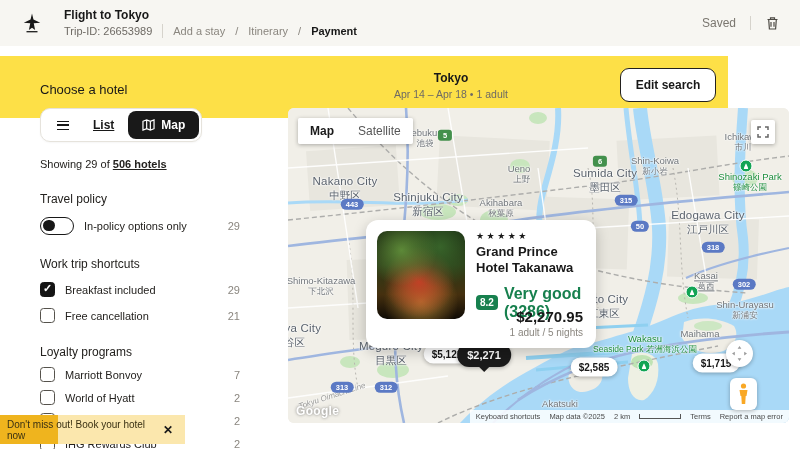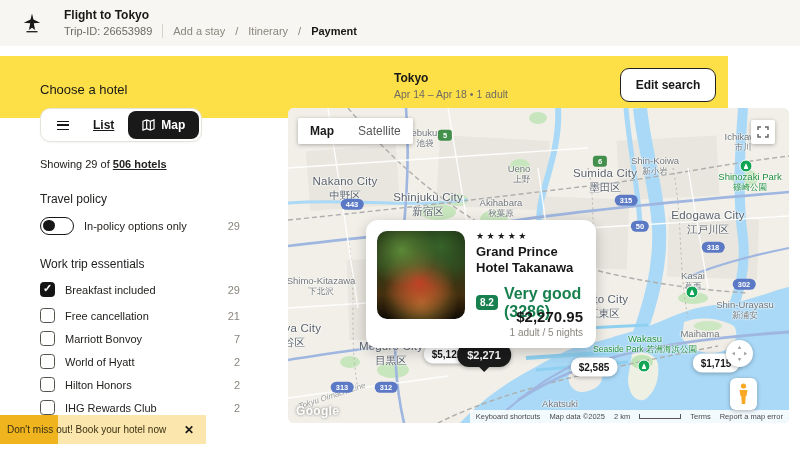--- a/index.html
+++ b/index.html
@@ -17,21 +17,21 @@
   .crumb { color:#8a867f; }
   .crumb.active { color:#181818; font-weight:700; }
   .crumb-sep { color:#8a867f; }
   .hdr-right { margin-left:auto; display:flex; align-items:center; gap:14px; padding-right:20px; }
   .saved { font-size:12px; color:#7a766f; }
 
   
   .subheader { position:absolute; left:0; top:56px; width:728px; height:62px; background:#fde047; }
   .page-title { position:absolute; left:40px; top:26px; font-size:13px; color:#181818; }
   .search-summary { position:absolute; right:220px; top:15px; text-align:left; }
-  .dest { font-size:12px; font-weight:700; color:#181818; }
+  .dest { font-size:12px; font-weight:700; color:#181818;text-align:center; }
   .dates { font-size:10.5px; color:#6e6a64; margin-top:3px; }
   .edit-search { position:absolute; right:12px; top:12px; width:96px; height:34px;
     border:1.5px solid #23211e; border-radius:9px; background:#fff; font-size:12px;
     font-weight:700; color:#181818; display:flex; align-items:center; justify-content:center; cursor:pointer;
     font-family:"Liberation Sans", sans-serif; }
 
   
   .sidebar { position:absolute; left:40px; top:108px; width:200px; }
   .seg-control { display:inline-flex; border:1px solid #e6e3dc; border-radius:10px;
     background:#fff; padding:2px; height:34px; box-shadow:0 1px 2px rgba(0,0,0,.04); }
@@ -54,21 +54,21 @@
   .toggle .knob { position:absolute; left:2px; top:1.8px; width:11.5px; height:11.5px;
     border-radius:50%; background:#181818; }
   .checkbox { width:15px; height:15px; border:1.6px solid #55524c; border-radius:3.5px;
     background:#fff; flex:0 0 auto; cursor:pointer; position:relative; }
   .checkbox.checked { background:#141414; border-color:#141414; }
   .checkbox.checked::after { content:"✓"; position:absolute; left:2px; top:-1px;
     color:#fff; font-size:11px; font-weight:700; }
   .loyalty-row { margin-top:8px; }
 
   
-  .promo { position:absolute; left:0; top:415px; width:206px; height:29px;
+  .promo { position:absolute; left:0; top:415px; width:185px; height:29px;
     background:linear-gradient(90deg,#efb41e 0,#efb41e 58px,#fbe7ad 58px,#fbe7ad 100%);
     display:flex; align-items:center; z-index:40; }
   .promo-text { font-size:10px; color:#3a3113; padding-left:7px; flex:1; }
   .promo-close { font-size:12px; font-weight:700; color:#181818; padding-right:12px; cursor:pointer; }
 
   
   .map { position:absolute; left:288px; top:108px; width:501px; height:315px;
     border-radius:6px; overflow:hidden; background:#f1efe8; }
   .map svg.base { position:absolute; left:0; top:0; }
 
@@ -166,20 +166,29 @@
     <span class="hdr-line2">
       <span>Trip-ID: 26653989</span>
       <span class="vdiv"></span>
       <span class="crumb">Add a stay</span>
       <span class="crumb-sep">/</span>
       <span class="crumb">Itinerary</span>
       <span class="crumb-sep">/</span>
       <span class="crumb active">Payment</span>
     </span>
   </div>
+  <div class="hdr-right">
+    <span class="saved">Saved</span>
+    <span class="vdiv"></span>
+    <span style="cursor:pointer;display:flex;">
+      <svg width="15" height="16" viewBox="0 0 15 16" fill="none" stroke="#4d4a44" stroke-width="1.2">
+          <path d="M2.5 4.5 H12.5 M5.5 4.2 V2.8 H9.5 V4.2 M3.7 4.8 L4.4 14 H10.6 L11.3 4.8 M6 7 V11.8 M9 7 V11.8"></path>
+        </svg>
+    </span>
+  </div>
 </div>
 
 <div class="subheader">
   <div class="page-title">Choose a hotel</div>
   <div class="search-summary">
     <div class="dest">Tokyo</div>
     <div class="dates">Apr 14 – Apr 18 • 1 adult</div>
   </div>
   <button class="edit-search">Edit search</button>
 </div>
@@ -206,32 +215,33 @@
 
   <div class="sec-title">Travel policy</div>
   <div class="filter-row">
     <span class="toggle">
         <span class="knob"></span>
       </span>
     <span class="filter-label">In-policy options only</span>
     <span class="filter-count">29</span>
   </div>
 
-  <div class="sec-title">Work trip essentials</div>
+  <div class="sec-title">Work trip shortcuts</div>
   <div class="filter-row">
     <span class="checkbox checked"></span>
     <span class="filter-label">Breakfast included</span>
     <span class="filter-count">29</span>
   </div>
   <div class="filter-row">
     <span class="checkbox"></span>
     <span class="filter-label">Free cancellation</span>
     <span class="filter-count">21</span>
   </div>
 
+  <div class="sec-title">Loyalty programs</div>
   <div class="filter-row loyalty-row">
     <span class="checkbox"></span>
     <span class="filter-label">Marriott Bonvoy</span>
     <span class="filter-count">7</span>
   </div>
   <div class="filter-row loyalty-row">
     <span class="checkbox"></span>
     <span class="filter-label">World of Hyatt</span>
     <span class="filter-count">2</span>
   </div>
@@ -391,21 +401,21 @@
       <span class="jp">市川</span>
     </div>
   <div class="map-label park" style="left:462px; top:74px;">
       <span class="en">Shinozaki Park</span>
       <span class="jp">篠崎公園</span>
     </div>
   <div class="map-label city" style="left:420px; top:114px;">
       <span class="en">Edogawa City</span>
       <span class="jp">江戸川区</span>
     </div>
-  <div class="map-label" style="left:405px; top:173px;">
+  <div class="map-label" style="left:418px; top:173px;text-decoration:underline;">
       <span class="en">Kasai</span>
       <span class="jp">葛西</span>
     </div>
   <div class="map-label" style="left:457px; top:202px;">
       <span class="en">Shin-Urayasu</span>
       <span class="jp">新浦安</span>
     </div>
   <div class="map-label city" style="left:316px; top:198px;">
       <span class="en">Koto City</span>
       <span class="jp">江東区</span>

